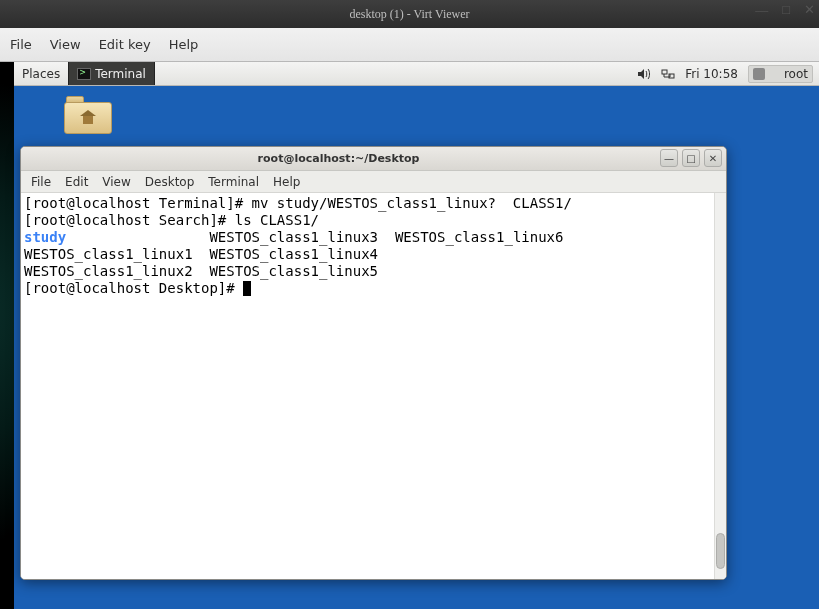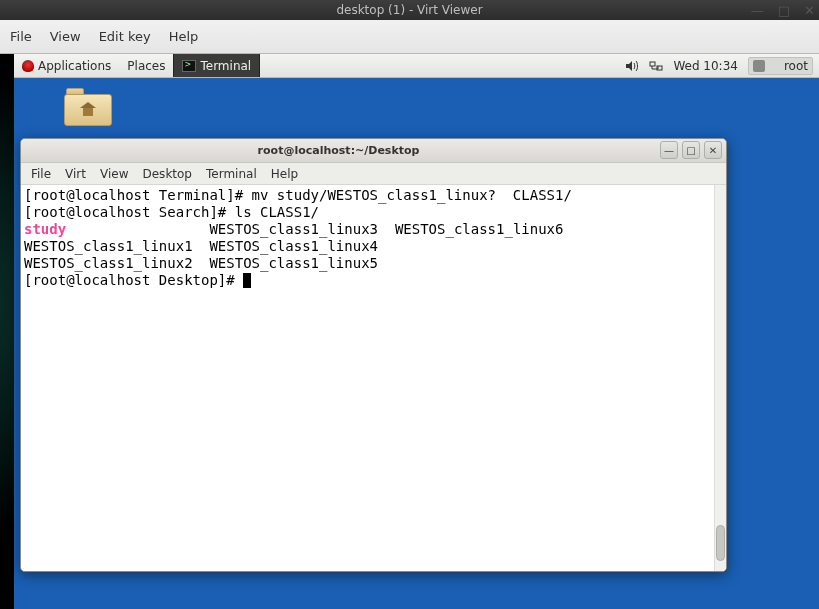--- a/index.html
+++ b/index.html
@@ -1,19 +1,19 @@
 <!DOCTYPE html>
 <html><head>
 <meta charset="utf-8">
 <style>
   * { margin: 0; padding: 0; box-sizing: border-box; }
   body { font-family: "DejaVu Sans", Arial, sans-serif; font-size: 13px; width: 819px; height: 609px; overflow: hidden; background: #000; }
 
   
-  .vv-titlebar { height: 20px; background: linear-gradient(#3e3e3e,#2c2c2c); color: #ddd; display: flex; align-items: center; position: relative; }
+  .vv-titlebar { height: 28px; background: linear-gradient(#3e3e3e,#2c2c2c); color: #ddd; display: flex; align-items: center; position: relative; font-family: Liberation Serif, serif; }
   .vv-title { position: absolute; left: 0; right: 0; text-align: center; font-size: 12px; color: #bfbfbf; }
   .vv-controls { position: absolute; right: 4px; top: 0; height: 20px; display: flex; gap: 14px; align-items: center; }
   .vv-controls span { color: #555; font-size: 13px; cursor: pointer; }
   .vv-menubar { height: 34px; background: linear-gradient(#f1f1f1,#e5e5e5); border-bottom: 1px solid #b8b8b8; display: flex; align-items: center; padding: 0 10px; gap: 18px; color: #333; font-size: 13px; }
   .vv-menubar span { cursor: pointer; }
 
   
   .guest { position: relative; width: 819px; height: 555px; background: #000; }
   .guest-left { position: absolute; left: 0; top: 0; width: 14px; height: 555px; background: radial-gradient(circle at -40px 250px, #0a2f2a 0%, #041a17 40%, #000 75%); }
   .guest-main { position: absolute; left: 14px; top: 0; right: 0; bottom: 0; background: #1a5fb4; }
@@ -47,21 +47,21 @@
   .termwin { position:absolute; left:6px; top:60px; width:707px; height:434px; background:#e8e8e6; border:1px solid #8a8a87; border-radius:5px; box-shadow:0 3px 14px rgba(0,0,0,.45); display:flex; flex-direction:column; overflow:hidden; }
   .tw-title { height:24px; background:linear-gradient(#eceae6,#d9d7d2); border-bottom:1px solid #c7c7c3; display:flex; align-items:center; position:relative; font-size:11px; color:#333; }
   .tw-title .t { position:absolute; left:0; right:70px; text-align:center; font-weight:bold; }
   .tw-ctrls { position:absolute; right:4px; top:2px; display:flex; gap:4px; }
   .tw-ctrls div { width:18px; height:18px; background:linear-gradient(#e6e6e3,#cfcfca); border:1px solid #adadaa; border-radius:3px; display:flex; align-items:center; justify-content:center; font-size:10px; color:#444; cursor:pointer; }
   .tw-menu { height:22px; background:#ededea; border-bottom:1px solid #d6d6d3; display:flex; align-items:center; gap:14px; padding:0 10px; font-size:12px; color:#333; }
   .tw-menu span { cursor:pointer; }
   .tw-body { flex:1; background:#fff; position:relative; font-family:"DejaVu Sans Mono","Liberation Mono",monospace; font-size:14px; line-height:17px; color:#000; padding:2px 3px; white-space:pre; overflow:hidden; }
   .tw-scroll { position:absolute; right:0; top:0; width:12px; height:100%; background:#f0f0ee; border-left:1px solid #dcdcd9; }
   .tw-scroll .thumb { position:absolute; left:1px; right:1px; top:340px; height:36px; background:#c6c6c3; border:1px solid #adadaa; border-radius:5px; }
-  .dir { color:#ec4899; font-weight:bold; }
+  .dir { color:#3b82f6; font-weight:bold; }
   .cursor { display:inline-block; width:8px; height:15px; background:#000; vertical-align:text-bottom; }
 </style>
 </head>
 <body>
 
 <div class="vv-titlebar">
   <div class="vv-title">desktop (1) - Virt Viewer</div>
   <div class="vv-controls">
     <span>—</span>
     <span>□</span>
@@ -75,24 +75,20 @@
   <span>Help</span>
 </div>
 
 <div class="guest">
   <div class="guest-left"></div>
   <div class="guest-main">
 
     <div class="panel">
       <div class="pleft">
         <div class="pbtn">
-          <span class="foot"></span>
-          <span>Applications</span>
-        </div>
-        <div class="pbtn">
           <span>Places</span>
         </div>
         <div class="pbtn active">
           <span class="termicon"></span>
           <span>Terminal</span>
         </div>
       </div>
       <div class="pright">
         <span class="spk">
           <svg width="14" height="12" viewBox="0 0 14 12">
@@ -100,21 +96,21 @@
               <path d="M9 3c1 1 1 5 0 6M11 1c2 2 2 8 0 10" stroke="#333" stroke-width="1" fill="none"></path>
             </svg>
         </span>
         <span class="spk">
           <svg width="14" height="12" viewBox="0 0 14 12">
               <rect x="1" y="2" width="5" height="4" fill="none" stroke="#333"></rect>
               <rect x="8" y="6" width="5" height="4" fill="none" stroke="#333"></rect>
               <path d="M3 6v3h6V6" stroke="#333" fill="none"></path>
             </svg>
         </span>
-        <span>Wed 10:34</span>
+        <span>Fri 10:58</span>
         <div class="userbadge">
           <span class="av"></span>
           <span>root</span>
         </div>
       </div>
     </div>
 
     <div class="desktop-area">
       <div class="home-folder">
         <div class="tab"></div>
@@ -129,21 +125,21 @@
         <div class="tw-title">
           <div class="t">root@localhost:~/Desktop</div>
           <div class="tw-ctrls">
             <div>—</div>
             <div>□</div>
             <div>✕</div>
           </div>
         </div>
         <div class="tw-menu">
           <span>File</span>
-          <span>Virt</span>
+          <span>Edit</span>
           <span>View</span>
           <span>Desktop</span>
           <span>Terminal</span>
           <span>Help</span>
         </div>
         <div class="tw-body"><span>[root@localhost Terminal]# mv study/WESTOS_class1_linux?  CLASS1/</span>
 <span>[root@localhost Search]# ls CLASS1/</span>
 <span class="dir">study</span><span>                 WESTOS_class1_linux3  WESTOS_class1_linux6</span>
 <span>WESTOS_class1_linux1  WESTOS_class1_linux4</span>
 <span>WESTOS_class1_linux2  WESTOS_class1_linux5</span>

